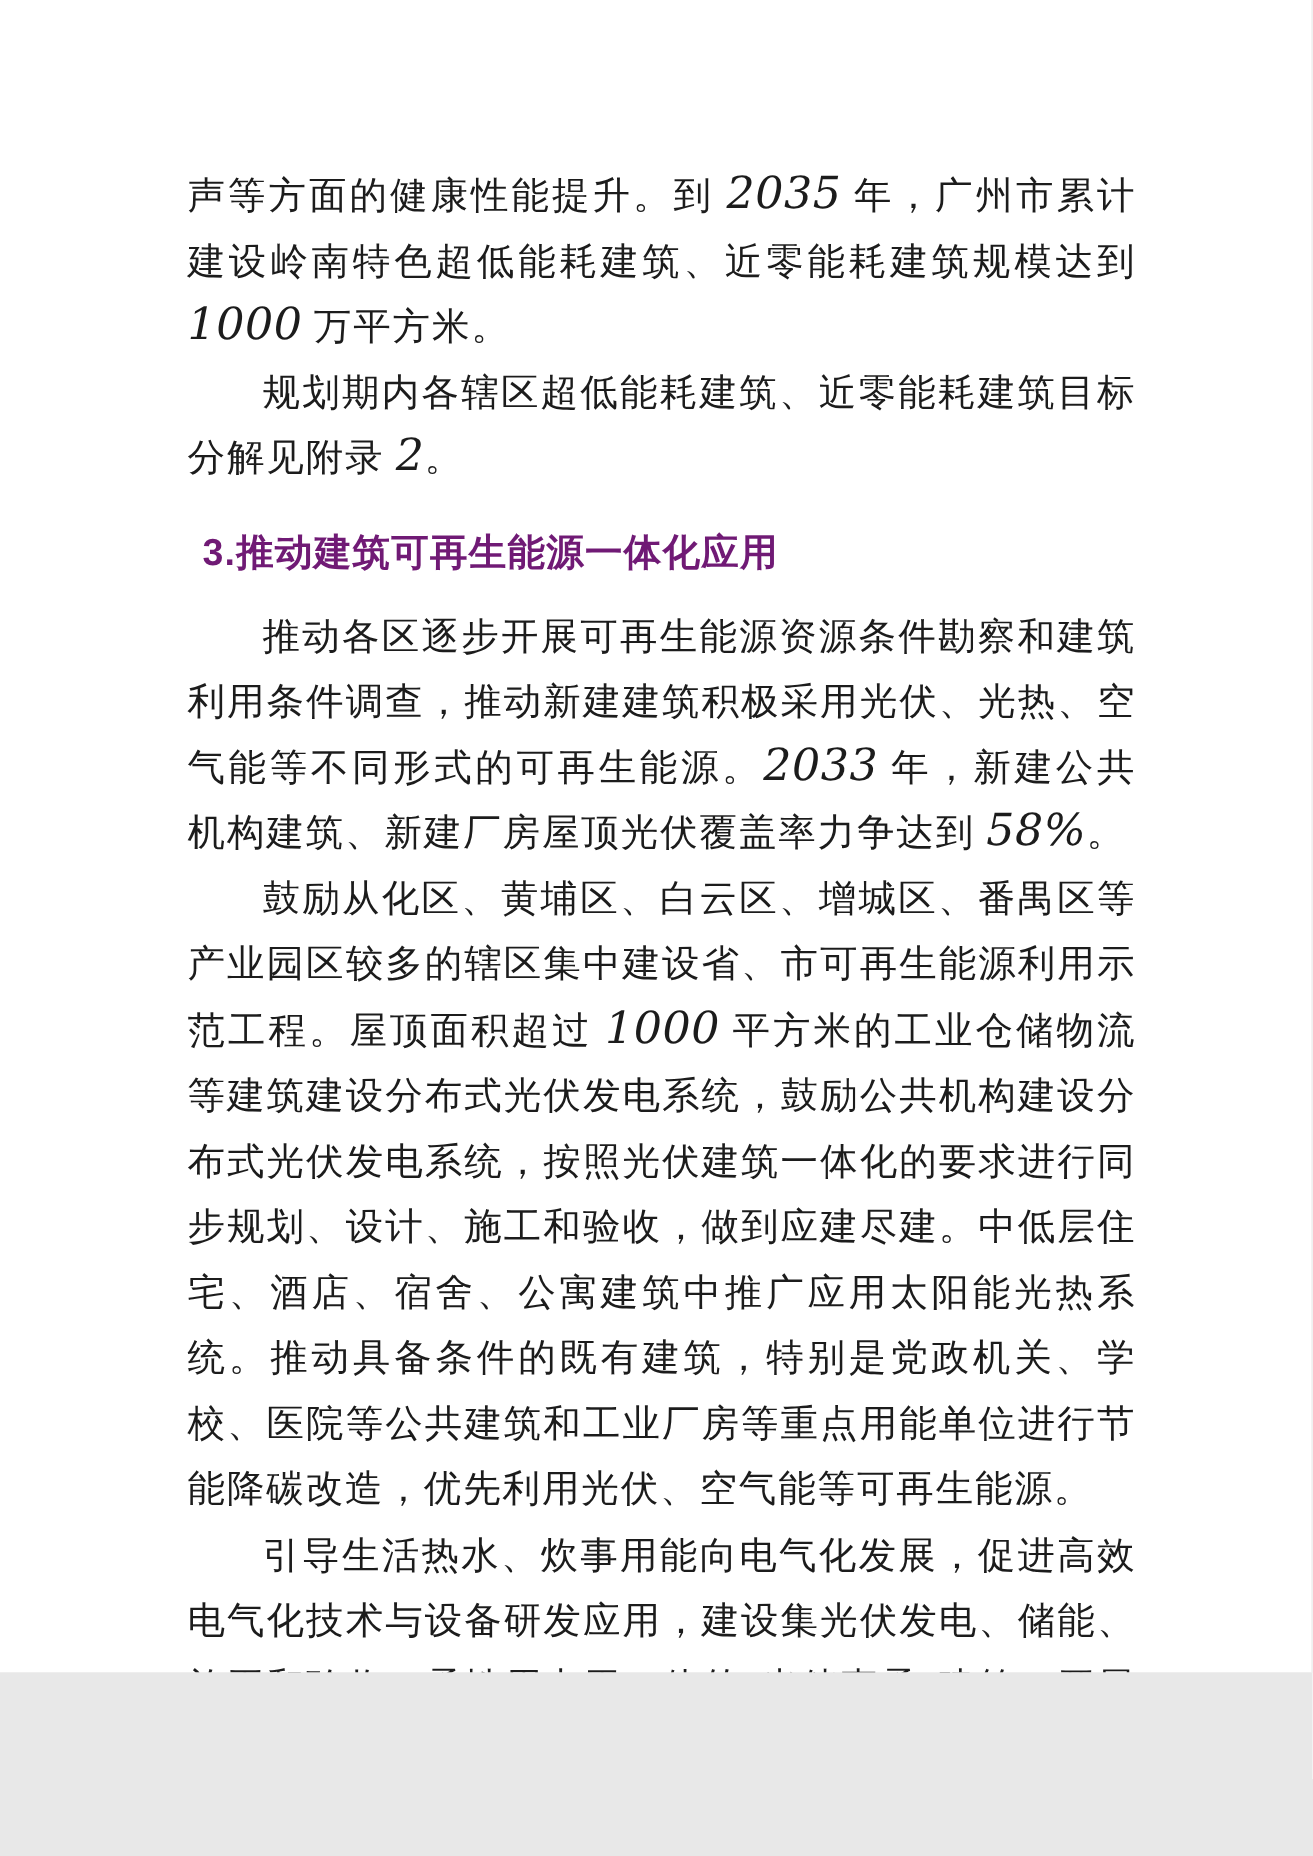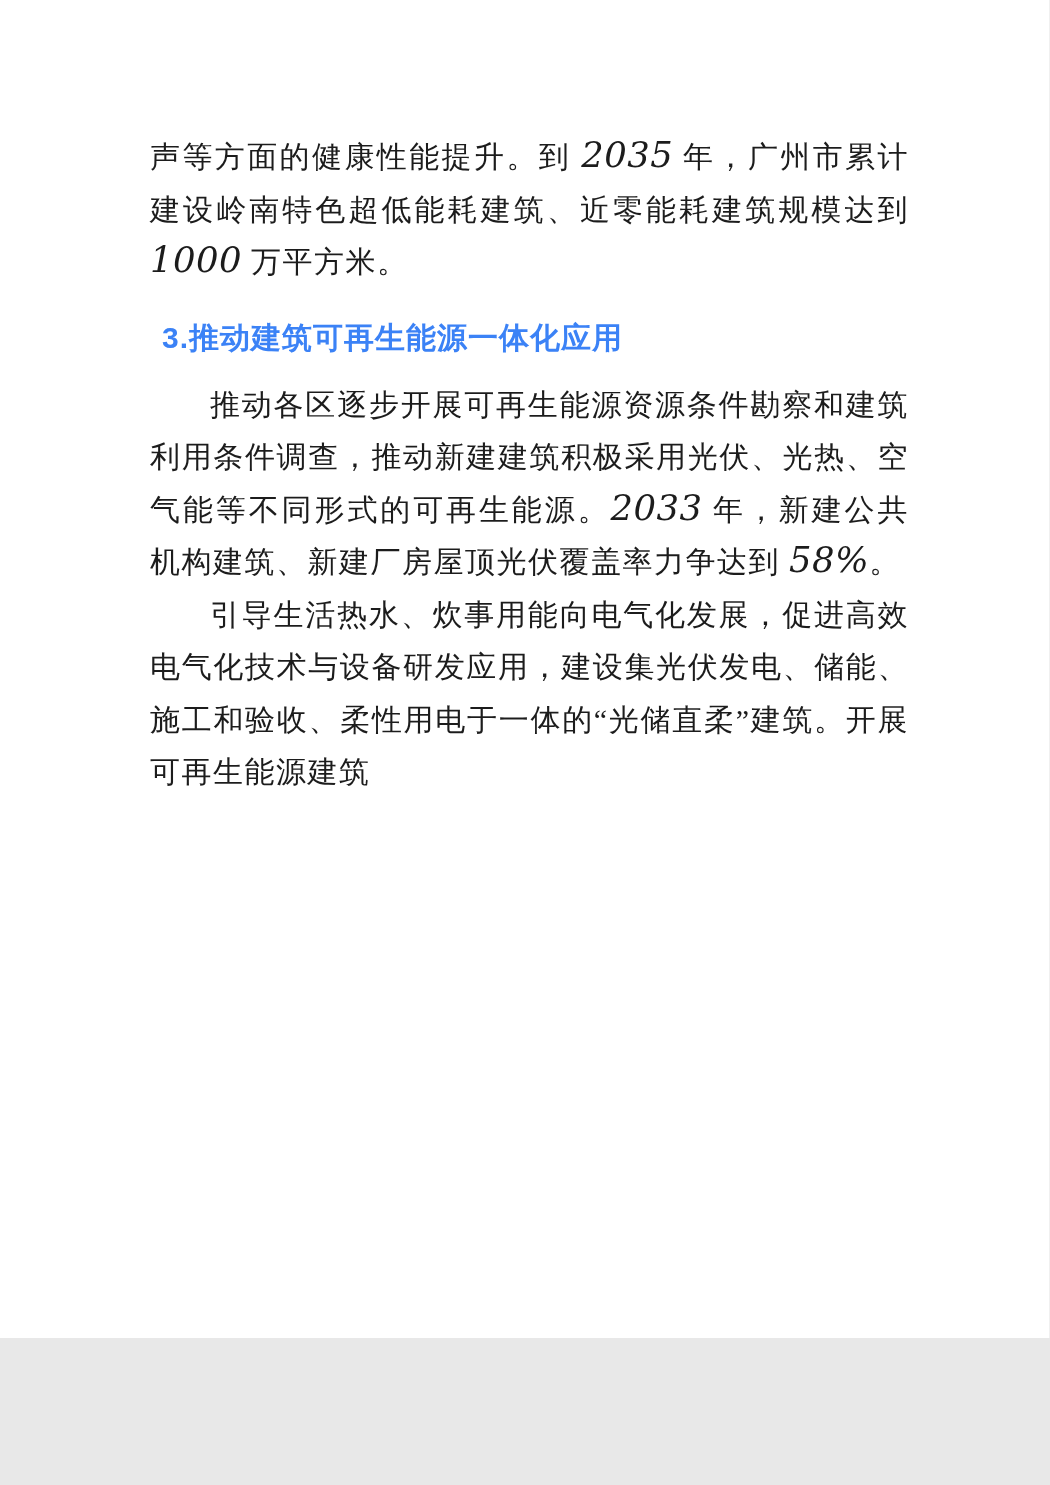--- a/index.html
+++ b/index.html
@@ -24,21 +24,21 @@
   }
   .para { margin: 0; }
   .para.indent { text-indent: 2em; }
   .section-heading {
     margin: 26px 0 18px 12px;
     font-family: "Liberation Sans", "DejaVu Sans", sans-serif;
     font-weight: bold;
     font-size: 30px;
     line-height: 46px;
     letter-spacing: 1px;
-    color: #3b82f6;
+    color: #701a75;
     text-align: left;
   }
   
   .fig {
     font-family: "DejaVu Serif", serif;
     font-style: italic;
     font-size: 1.18em;
     letter-spacing: 0.5px;
     line-height: 1;
   }
@@ -55,24 +55,26 @@
   }
 </style>
 </head>
 <body>
 
 <div class="page">
   <div class="doc-body">
 
     <p class="para autonum">声等方面的健康性能提升。到 <span class="fig">2035</span> 年，广州市累计建设岭南特色超低能耗建筑、近零能耗建筑规模达到 <span class="fig">1000</span> 万平方米。</p>
 
+    <p class="para indent autonum">规划期内各辖区超低能耗建筑、近零能耗建筑目标分解见附录 <span class="fig">2</span>。</p>
 
     <h2 class="section-heading">3.推动建筑可再生能源一体化应用</h2>
 
     <p class="para indent autonum">推动各区逐步开展可再生能源资源条件勘察和建筑利用条件调查，推动新建建筑积极采用光伏、光热、空气能等不同形式的可再生能源。<span class="fig">2033</span> 年，新建公共机构建筑、新建厂房屋顶光伏覆盖率力争达到 <span class="fig">58%</span>。</p>
 
+    <p class="para indent autonum">鼓励从化区、黄埔区、白云区、增城区、番禺区等产业园区较多的辖区集中建设省、市可再生能源利用示范工程。屋顶面积超过 <span class="fig">1000</span> 平方米的工业仓储物流等建筑建设分布式光伏发电系统，鼓励公共机构建设分布式光伏发电系统，按照光伏建筑一体化的要求进行同步规划、设计、施工和验收，做到应建尽建。中低层住宅、酒店、宿舍、公寓建筑中推广应用太阳能光热系统。推动具备条件的既有建筑，特别是党政机关、学校、医院等公共建筑和工业厂房等重点用能单位进行节能降碳改造，优先利用光伏、空气能等可再生能源。</p>
 
     <p class="para indent autonum">引导生活热水、炊事用能向电气化发展，促进高效电气化技术与设备研发应用，建设集光伏发电、储能、施工和验收、柔性用电于一体的“光储直柔”建筑。开展可再生能源建筑</p>
 
   </div>
 
   <div class="footer">— 41 —</div>
 </div>
 
 </body></html>

